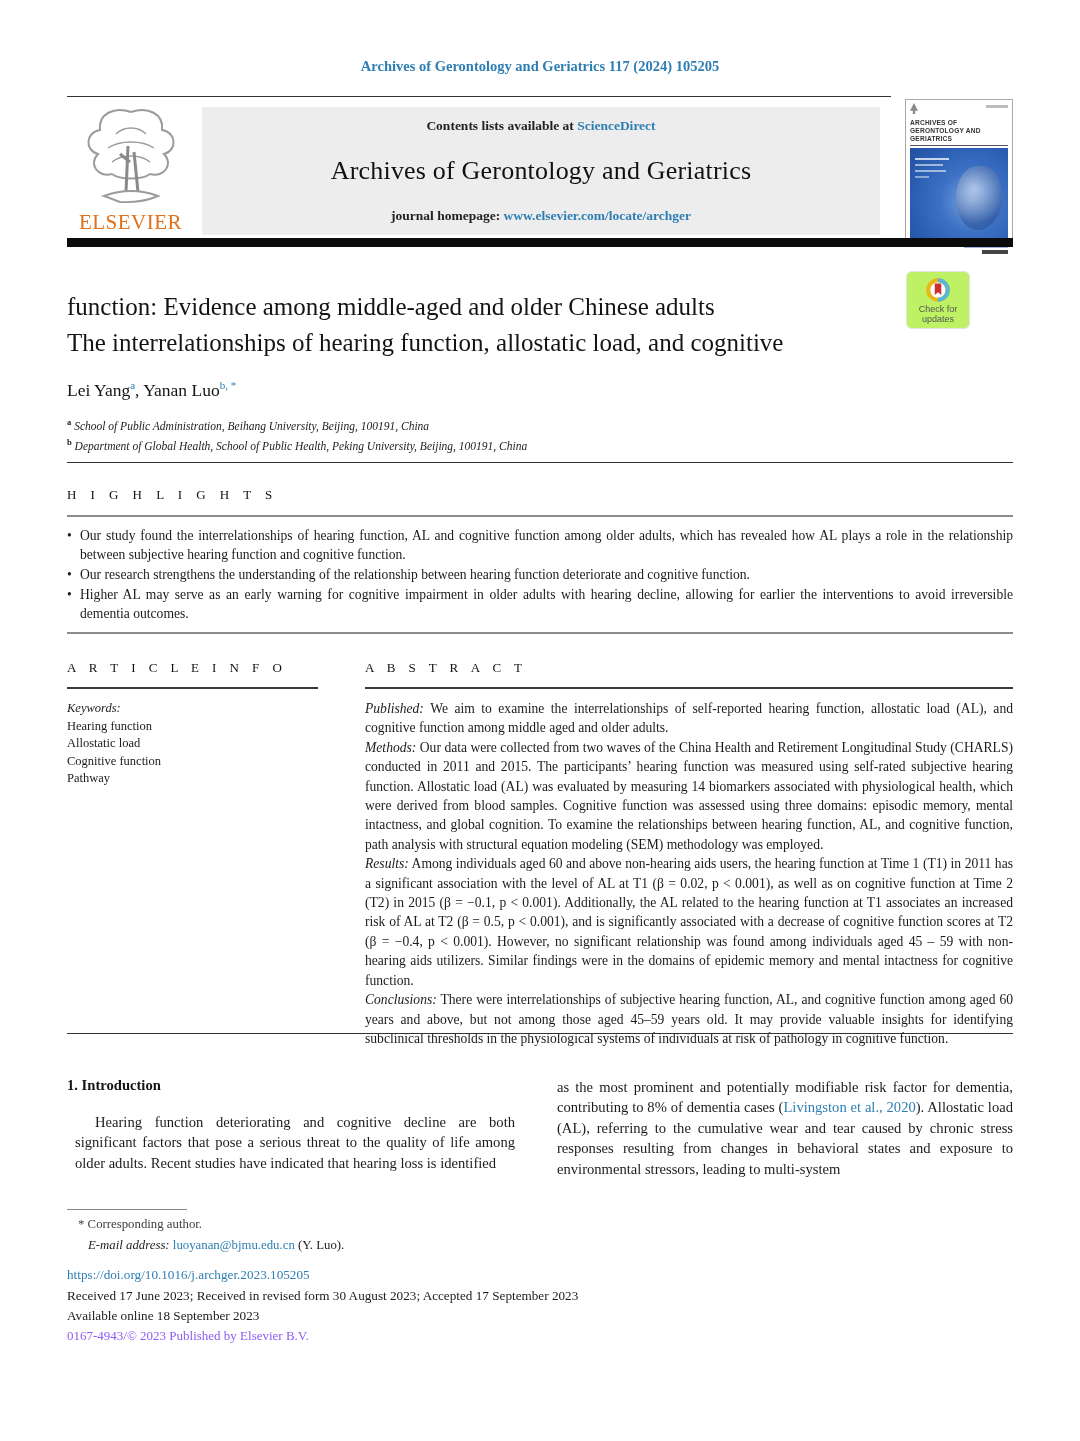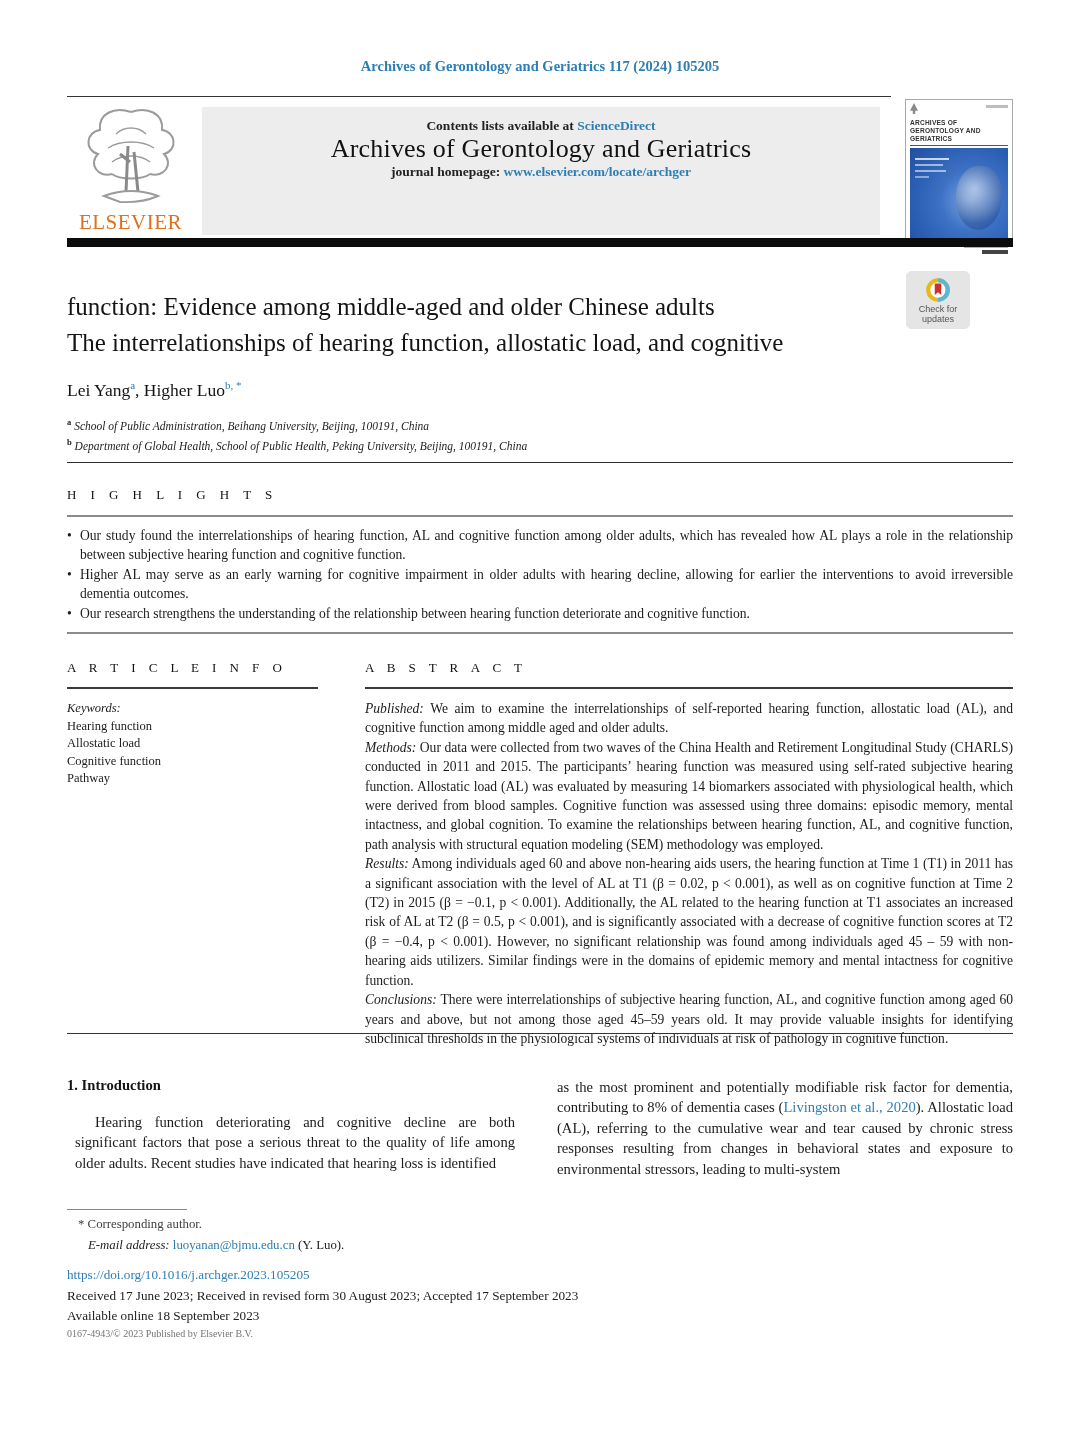--- a/index.html
+++ b/index.html
@@ -13,21 +13,21 @@
 
   
   .ref-line { position:absolute; top:58px; left:0; width:100%; text-align:center;
     font-size:14.5px; font-weight:bold; color:#2e7eb3; }
 
   
   .top-rule { position:absolute; left:67px; top:96px; width:824px; border-top:1.5px solid #333; }
   .logo-block { position:absolute; left:67px; top:104px; width:127px; height:132px; text-align:center; }
   .logo-block .wordmark { font-size:21px; font-weight:normal; letter-spacing:.5px; color:#e0701a; margin-top:-2px; }
   .head-box { position:absolute; left:202px; top:107px; width:678px; height:128px; background:#ededed;
-    display:flex; flex-direction:column; justify-content:flex-start; align-items:center; padding:11px 0; box-sizing:border-box; }
+    display:flex; flex-direction:column; justify-content:space-between; align-items:center; padding:11px 0; box-sizing:border-box; }
   .contents-line { font-size:13.5px; font-weight:bold; color:#222; }
   .journal-title { font-size:26px; color:#111; letter-spacing:.2px; }
   .homepage-line { font-size:13.5px; font-weight:bold; color:#222; }
 
   
   .cover { position:absolute; left:905px; top:99px; width:108px; height:144px; background:#fff;
     border:1px solid #a8a8a8; box-sizing:border-box; font-family:"Liberation Sans",sans-serif; }
   .cover-top { display:flex; justify-content:space-between; padding:3px 4px 0 4px; height:14px; }
   .cover-tree { width:8px; height:11px; background:#8a8a8a; clip-path:polygon(50% 0,100% 70%,65% 70%,65% 100%,35% 100%,35% 70%,0 70%); }
   .cover-code { width:22px; height:3px; background:#bdbdbd; margin-top:2px; }
@@ -41,21 +41,21 @@
   .cover-art .tl4 { position:absolute; left:5px; top:28px; width:14px; height:2px; background:rgba(255,255,255,.45); }
   .cover-art .shade { position:absolute; right:6px; top:18px; width:46px; height:64px; border-radius:50% 45% 55% 50%;
     background:radial-gradient(circle at 40% 35%, rgba(235,240,250,.55), rgba(30,60,120,.35) 70%); }
   .cover-foot { display:flex; flex-direction:column; align-items:flex-end; padding:2px 4px; }
   .cover-foot .f1 { width:44px; height:2px; background:#9fb3d9; margin-bottom:2px; }
   .cover-foot .f2 { width:26px; height:4px; background:#444; }
 
   .black-bar { position:absolute; left:67px; top:238px; width:946px; height:9px; background:#0c0c0c; }
 
   
-  .badge { position:absolute; left:906px; top:271px; width:62px; height:56px; background:#e5e5e5;
+  .badge { position:absolute; left:906px; top:271px; width:62px; height:56px; background:#bef264;
     border:1px solid #e3e3e3; border-radius:6px; display:flex; flex-direction:column; align-items:center;
     justify-content:center; font-family:"Liberation Sans",sans-serif; cursor:pointer; }
   .badge-text { font-size:9px; color:#555; line-height:10px; text-align:center; margin-top:1px; }
 
   
   .title { position:absolute; left:67px; top:289px; width:840px; font-size:25px; line-height:36px; color:#141414; }
   .authors { position:absolute; left:67px; top:379px; font-size:17.5px; color:#141414; }
   .authors sup { font-size:11px; color:#2e7eb3; }
   .affils { position:absolute; left:67px; top:414px; font-size:11.5px; line-height:16.5px; color:#222; }
   .affils sup { font-size:8.5px; font-weight:bold; }
@@ -95,21 +95,21 @@
   .intro-right p { margin:0; }
 
   
   .fn-rule { position:absolute; left:67px; top:1209px; width:120px; border-top:1px solid #888; }
   .fn-corr { position:absolute; left:78px; top:1217px; font-size:12.8px; color:#404040; }
   .fn-email { position:absolute; left:88px; top:1238px; font-size:12.8px; color:#1b1b1b; }
   .fn-email i { font-style:italic; }
   .fn-doi { position:absolute; left:67px; top:1267px; font-size:13.2px; color:#2e7eb3; }
   .fn-received { position:absolute; left:67px; top:1288px; font-size:13.2px; color:#1b1b1b; }
   .fn-available { position:absolute; left:67px; top:1308px; font-size:13.2px; color:#1b1b1b; }
-  .fn-issn { position:absolute; left:67px; top:1328px; font-size:10px; color:#737373; }
+  .fn-issn { position:absolute; left:67px; top:1328px; font-size:13px; color:#8b5cf6; }
 </style>
 </head>
 <body>
 
 <div class="page">
 
   <div class="ref-line">Archives of Gerontology and Geriatrics 117 (2024) 105205</div>
 
   <div class="top-rule"></div>
 
@@ -176,35 +176,35 @@
       <div>updates</div>
     </div>
   </div>
 
   <div class="title">
     <div>function: Evidence among middle-aged and older Chinese adults</div>
     <div>The interrelationships of hearing function, allostatic load, and cognitive</div>
   </div>
 
   <div class="authors">
-    <span>Lei Yang</span><sup>a</sup><span>, </span><span>Higher Luo</span><sup>b, *</sup>
+    <span>Lei Yang</span><sup>a</sup><span>, </span><span>Yanan Luo</span><sup>b, *</sup>
   </div>
 
   <div class="affils">
     <div><sup>a</sup><i> School of Public Administration, Beihang University, Beijing, 100191, China</i></div>
     <div><sup>b</sup><i> Department of Global Health, School of Public Health, Peking University, Beijing, 100191, China</i></div>
   </div>
 
   <div class="rule-dark1"></div>
   <div class="hl-heading">H I G H L I G H T S</div>
   <div class="rule-grey1"></div>
   <ul class="hl-list">
     <li><span>Our study found the interrelationships of hearing function, AL and cognitive function among older adults, which has revealed how AL plays a role in the relationship between subjective hearing function and cognitive function.</span></li>
+    <li><span>Our research strengthens the understanding of the relationship between hearing function deteriorate and cognitive function.</span></li>
     <li><span>Higher AL may serve as an early warning for cognitive impairment in older adults with hearing decline, allowing for earlier the interventions to avoid irreversible dementia outcomes.</span></li>
-    <li><span>Our research strengthens the understanding of the relationship between hearing function deteriorate and cognitive function.</span></li>
   </ul>
   <div class="rule-grey2"></div>
 
   <div class="ai-heading">A R T I C L E  I N F O</div>
   <div class="ai-rule"></div>
   <div class="abs-heading">A B S T R A C T</div>
   <div class="abs-rule"></div>
 
   <div class="keywords">
     <div class="kw-label">Keywords:</div>

